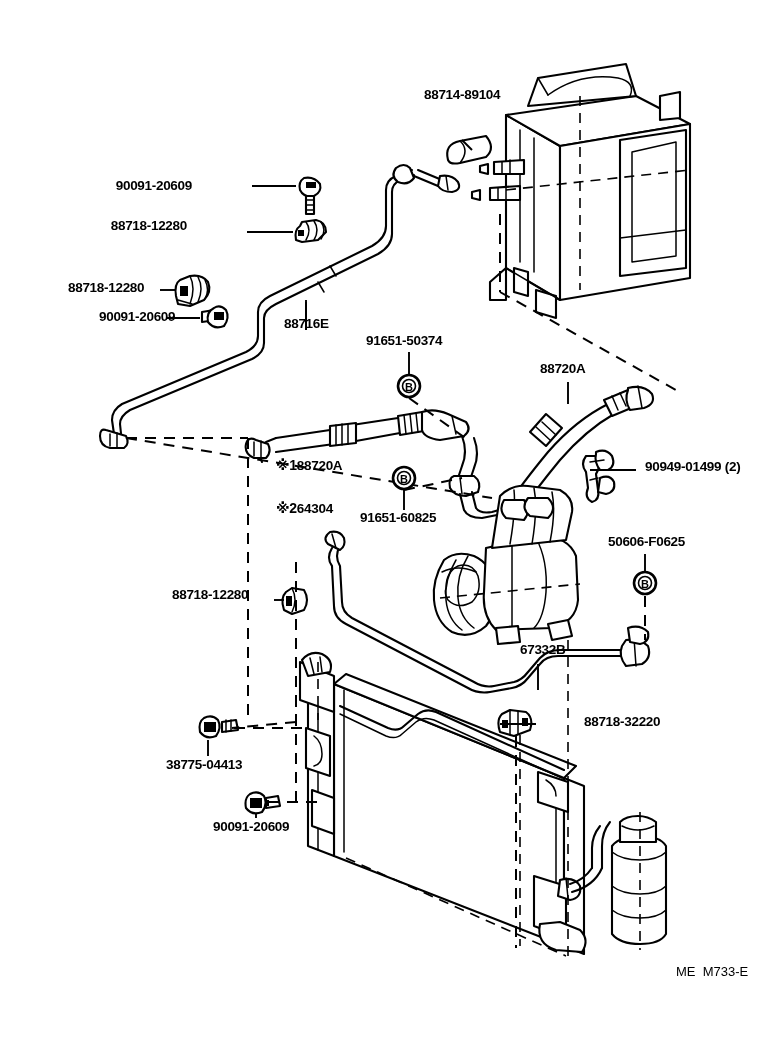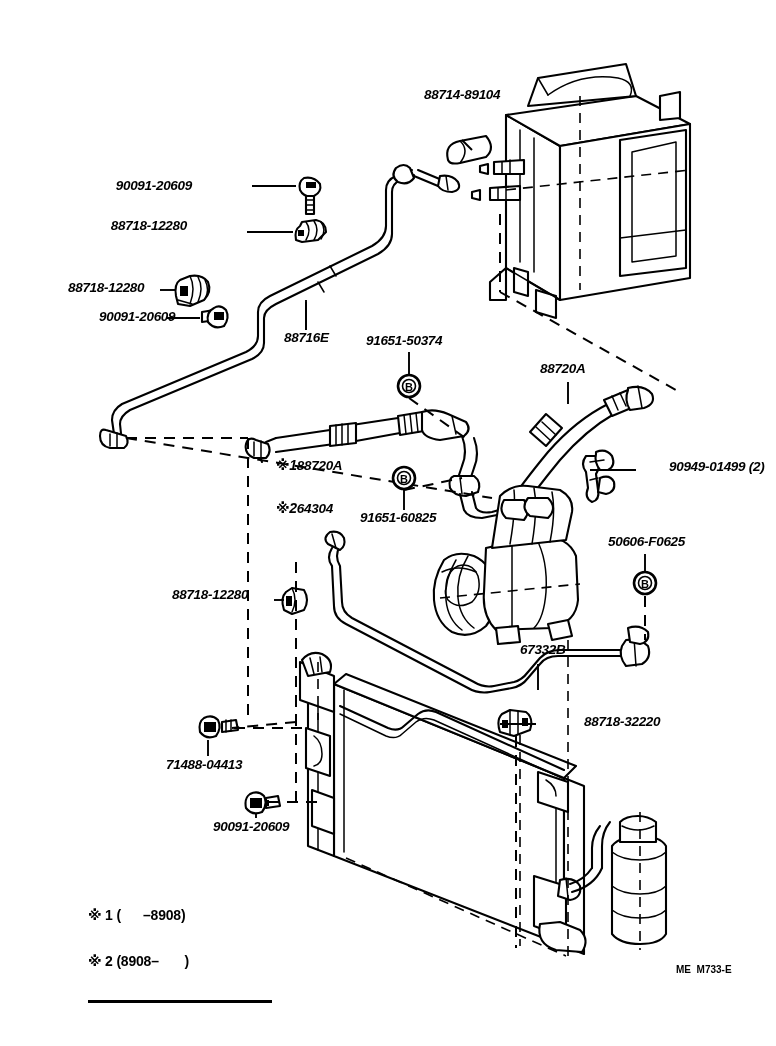--- a/index.html
+++ b/index.html
@@ -2,27 +2,27 @@
 <html><head>
 <meta charset="utf-8">
 <title>Parts Diagram</title>
 <style>
   html,body{margin:0;padding:0;background:#fff;}
   body{width:776px;height:1046px;position:relative;overflow:hidden;
        font-family:"Liberation Sans","DejaVu Sans",sans-serif;color:#000;}
   #sheet{position:absolute;left:0;top:0;width:776px;height:1046px;}
   #art{position:absolute;left:0;top:0;width:776px;height:1046px;}
   .lbl{position:absolute;font-size:13.5px;font-weight:700;letter-spacing:-0.3px;
-       white-space:nowrap;line-height:1;color:#000;font-style:italic;}
+       white-space:nowrap;line-height:1;color:#000;}
   .lbl.r{transform:translateX(-100%);}
   .legend{position:absolute;left:88px;top:878px;font-size:14px;font-weight:700;
           line-height:1.08;white-space:pre;}
   .legend .row{display:block;letter-spacing:-0.2px;}
   .legend .ul{display:block;width:184px;height:3px;background:#000;margin-top:1px;}
-  .code{position:absolute;left:676px;top:964px;font-size:10px;font-weight:700;
+  .code{position:absolute;left:676px;top:964px;font-size:13px;font-weight:400;
         letter-spacing:0px;white-space:pre;}
   .star{font-size:14px;}
 </style>
 </head>
 <body>
 
 <div id="sheet">
 
   <svg id="art" viewBox="0 0 776 1046" xmlns="http://www.w3.org/2000/svg">
     <defs>
@@ -357,41 +357,36 @@
         <circle cx="645" cy="583" r="6.5" fill="none" stroke="#000" stroke-width="1.6"></circle>
         <text x="645" y="588" font-family="Liberation Sans, sans-serif" font-size="11" font-weight="700" text-anchor="middle" fill="#000">B</text>
       </g>
     </g>
   </svg>
 
   <div class="lbl r" style="left:192px;top:179px;">90091-20609</div>
   <div class="lbl r" style="left:187px;top:219px;">88718-12280</div>
   <div class="lbl" style="left:68px;top:281px;">88718-12280</div>
   <div class="lbl" style="left:99px;top:310px;">90091-20609</div>
-  <div class="lbl" style="left:284px;top:331px;">88716E</div>
+  <div class="lbl" style="left:284px;top:317px;">88716E</div>
   <div class="lbl" style="left:366px;top:334px;">91651-50374</div>
   <div class="lbl" style="left:540px;top:362px;">88720A</div>
   <div class="lbl" style="left:424px;top:88px;">88714-89104</div>
-  <div class="lbl" style="left:645px;top:460px;margin-left:24px;">90949-01499 (2)</div>
+  <div class="lbl" style="left:645px;top:460px;">90949-01499 (2)</div>
   <div class="lbl" style="left:360px;top:511px;">91651-60825</div>
   <div class="lbl" style="left:608px;top:535px;">50606-F0625</div>
   <div class="lbl" style="left:172px;top:588px;">88718-12280</div>
   <div class="lbl" style="left:520px;top:643px;">67332B</div>
   <div class="lbl" style="left:556px;top:715px;margin-left:28px;">88718-32220</div>
-  <div class="lbl" style="left:166px;top:758px;">71488-04413</div>
+  <div class="lbl" style="left:166px;top:758px;">38775-04413</div>
   <div class="lbl" style="left:213px;top:820px;">90091-20609</div>
 
   <div class="lbl" style="left:276px;top:458px;">
     <span class="star">※1</span><span>88720A</span>
   </div>
   <div class="lbl" style="left:276px;top:501px;">
     <span class="star">※2</span><span>64304</span>
   </div>
 
-  <div class="legend">
-    <span class="row">※ 1 (      –8908)</span>
-    <span class="row">※ 2 (8908–       )</span>
-    <span class="ul"></span>
-  </div>
 
   <div class="code">ME  M733-E</div>
 
 </div>
 
 </body></html>

